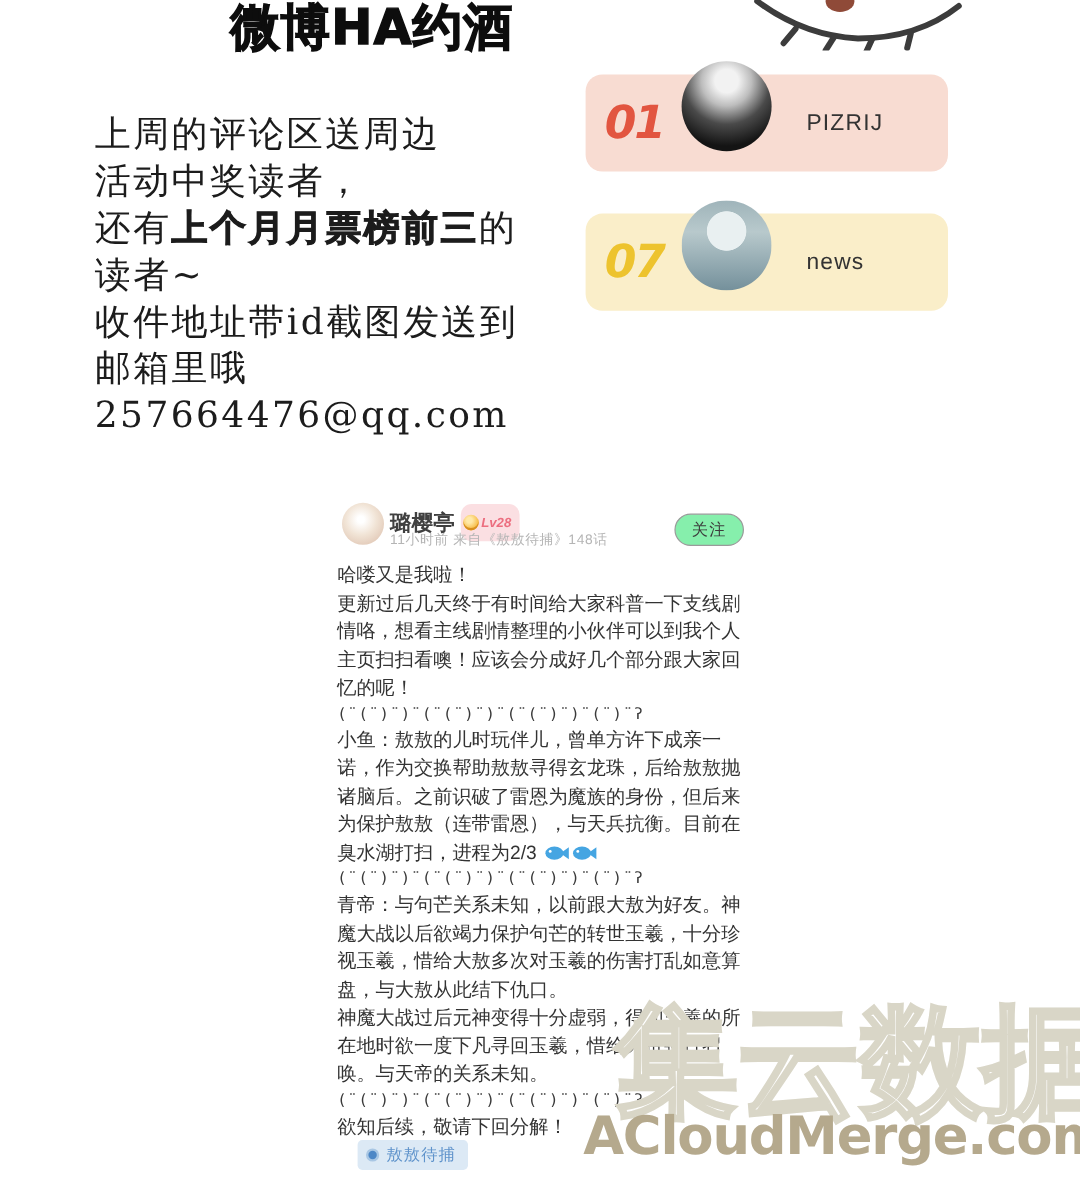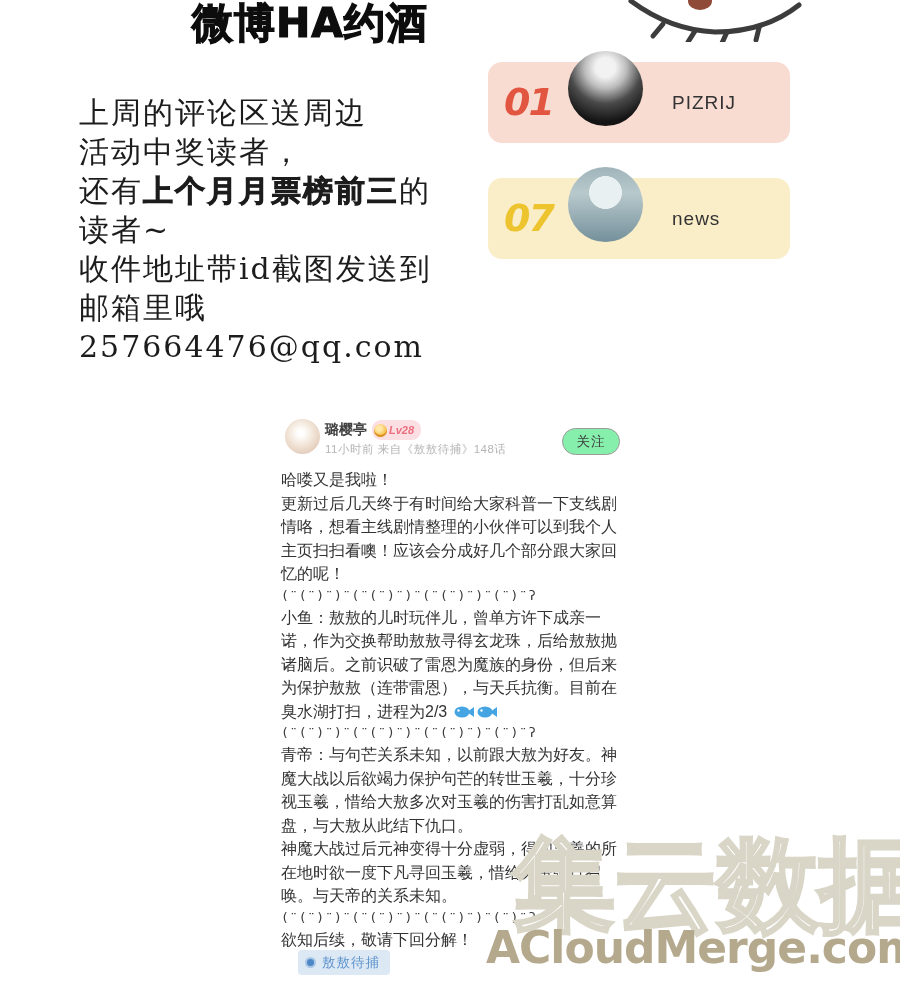--- a/index.html
+++ b/index.html
@@ -41,23 +41,23 @@
       radial-gradient(circle at 50% 34%, #e9f0f1 0 26%, transparent 27%),
       linear-gradient(180deg,#9fb4ba 0%, #b8c9cc 35%, #74909b 100%); }
 
   
   .post { position:absolute; left:280px; top:414px; width:340px; }
   .post-avatar { position:absolute; left:5px; top:5px; width:35px; height:35px;
     border-radius:50%;
     background:radial-gradient(circle at 45% 40%, #fff 10%, #f1e4d6 45%, #e4cdbc 75%, #d8bfae 100%); }
   .post-header { position:absolute; left:45px; top:6px; display:flex;
     align-items:center; gap:5px; }
-  .post-username { font-size:14px; font-weight:bold; color:#404040; }
+  .post-username { font-size:18px; font-weight:bold; color:#404040; }
   .level-badge { display:flex; align-items:center; gap:2px; background:#fbdfe2;
-    border-radius:9px; padding:1px 7px 1px 2px; height:20px;text-align:center; }
+    border-radius:9px; padding:1px 7px 1px 2px; height:31px;text-align:center; }
   .level-emoji { width:13px; height:13px; border-radius:50%;
     background:radial-gradient(circle at 40% 35%, #ffe9a8 20%, #f6b73c 70%, #d98f1f 100%);
     box-shadow:inset 0 -2px 0 #d98f1f; }
   .level-text { font-size:11px; font-weight:bold; font-style:italic; color:#ec6e7f; }
   .post-meta { position:absolute; left:45px; top:28px; font-size:11.5px;
     color:#b5b5b5; letter-spacing:0.5px; }
   .follow-btn { position:absolute; right:0; top:14px; width:58px; height:27px;
     border:1.5px solid #9a9a9a; border-radius:14px; background:#86efac;
     font-size:13.5px; color:#3c3c3c; font-family:inherit; letter-spacing:1px;
     display:flex; align-items:center; justify-content:center; cursor:pointer; }

